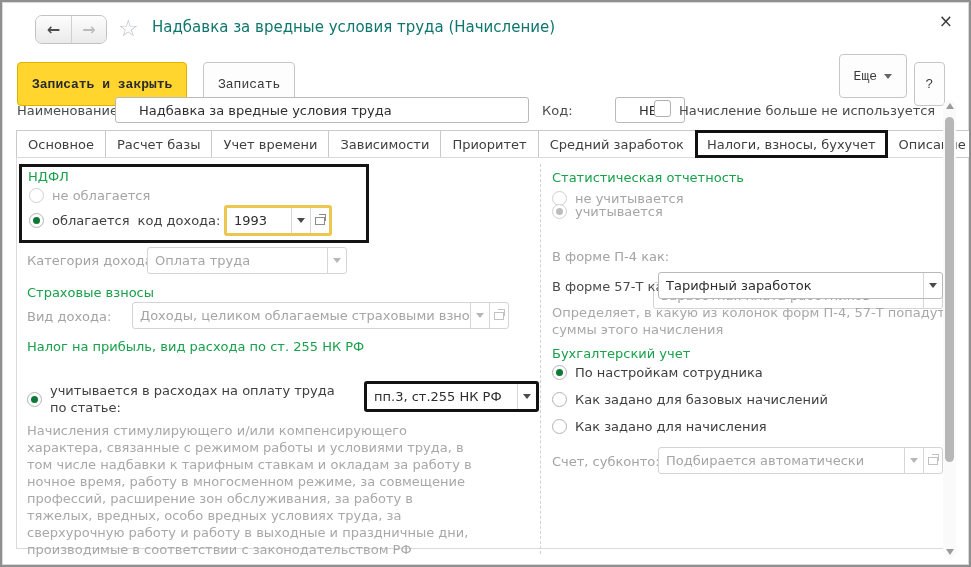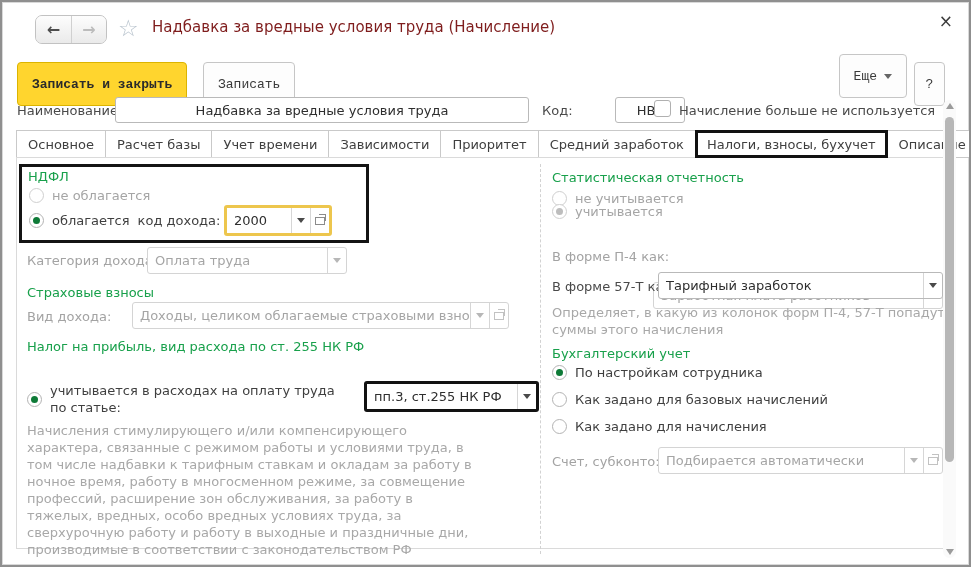--- a/index.html
+++ b/index.html
@@ -13,33 +13,33 @@
     border:2px solid #8f8f8f; overflow:hidden;
     box-shadow: inset 0 0 0 1px #d9d9d9;
   }
   
   .navgroup{position:absolute;left:33px;top:13px;display:flex;border:1px solid #c2c2c2;border-radius:7px;overflow:hidden;background:#f3f3f3;}
   .navbtn{width:35px;height:27px;display:flex;align-items:center;justify-content:center;font-size:16px;background:linear-gradient(#fdfdfd,#eaeaea);border:none;cursor:pointer;font-family:inherit;}
   .navbtn + .navbtn{border-left:1px solid #d0d0d0;}
   .navbtn .g-back{color:#4d4d4d;font-weight:bold;}
   .navbtn .g-fwd{color:#bcbcbc;font-weight:bold;}
   .star{position:absolute;left:116px;top:13px;font-size:23px;color:#b9c4ce;cursor:pointer;}
-  .wtitle{position:absolute;left:150px;top:16px;font-size:15px;color:#7f1d1d;}
+  .wtitle{position:absolute;left:150px;top:16px;font-size:15px;color:#0f766e;}
   .close{position:absolute;right:16px;top:11px;font-size:17px;color:#3c3c3c;cursor:pointer;line-height:1;}
   
   .btn{height:44px;border:1px solid #c6c6c6;border-radius:4px;background:#fdfdfd;color:#3a3a3a;font-size:13px;padding:0 14px;cursor:pointer;font-family:Liberation Mono, monospace;display:inline-flex;align-items:center;justify-content:center;gap:7px;}
   .btn-primary{position:absolute;left:15px;top:60px;background:var(--button-yellow,#ffd52e);border-color:var(--button-yellow-border,#dcb400);font-weight:bold;color:#2b2b2b;}
   .btn-save{position:absolute;left:201px;top:60px;}
   .btn-more{position:absolute;right:62px;top:52px;}
   .btn-help{position:absolute;right:24px;top:60px;width:31px;padding:0;}
   .caret{width:0;height:0;border-left:4px solid transparent;border-right:4px solid transparent;border-top:5px solid #666;}
   
   .lbl{position:absolute;white-space:nowrap;color:#4a4a4a;}
   .lbl.gray{color:#a3a3a3;}
-  input.text{position:absolute;border:1px solid #b9b9b9;border-radius:3px;height:26px;padding:0 17px;font:inherit;color:#2e2e2e;background:#fff;text-align:center;}
+  input.text{position:absolute;border:1px solid #b9b9b9;border-radius:3px;height:26px;padding:0 23px;font:inherit;color:#2e2e2e;background:#fff;}
   .checkbox{position:absolute;width:17px;height:17px;border:1px solid #b0b0b0;border-radius:3px;background:#fff;cursor:pointer;}
   
   .tabs{position:absolute;left:14px;top:128px;display:flex;align-items:stretch;height:28px;}
   .tab{display:flex;align-items:center;padding:0 11px;border:1px solid #c9c9c9;background:#fff;color:#3f3f3f;cursor:pointer;white-space:nowrap;margin-left:-1px;}
   .tab:first-child{margin-left:0;}
   .tab.active{border:3px solid #111;padding:0 9px;z-index:2;}
   .panel{position:absolute;left:14px;top:155px;width:929px;height:392px;border:1px solid #dadada;background:#fff;}
   .vsep{position:absolute;left:538px;top:162px;height:390px;border-left:1px dashed #d2d2d2;}
   
   .gtitle{position:absolute;color:var(--accent-green,#18a04b);white-space:nowrap;}
@@ -124,21 +124,21 @@
   <div class="row" style="left:27px;top:186px;">
     <span class="radio disabled"></span>
     <span class="dis">не облагается</span>
   </div>
   <div class="row" style="left:27px;top:211px;">
     <span class="radio checked"></span>
     <span>облагается</span>
     <span>код дохода:</span>
   </div>
   <div class="combo yellowfocus" style="left:222px;top:203px;width:108px;">
-    <span class="cval">2000</span>
+    <span class="cval">1993</span>
     <span class="cbtn">
         <span class="darr"></span>
       </span>
     <span class="cbtn">
         <span class="oicon"></span>
       </span>
   </div>
 
   <span class="lbl gray" style="left:25px;top:251px;">Категория дохода:</span>
   <div class="combo disabled" style="left:145px;top:245px;width:200px;">

